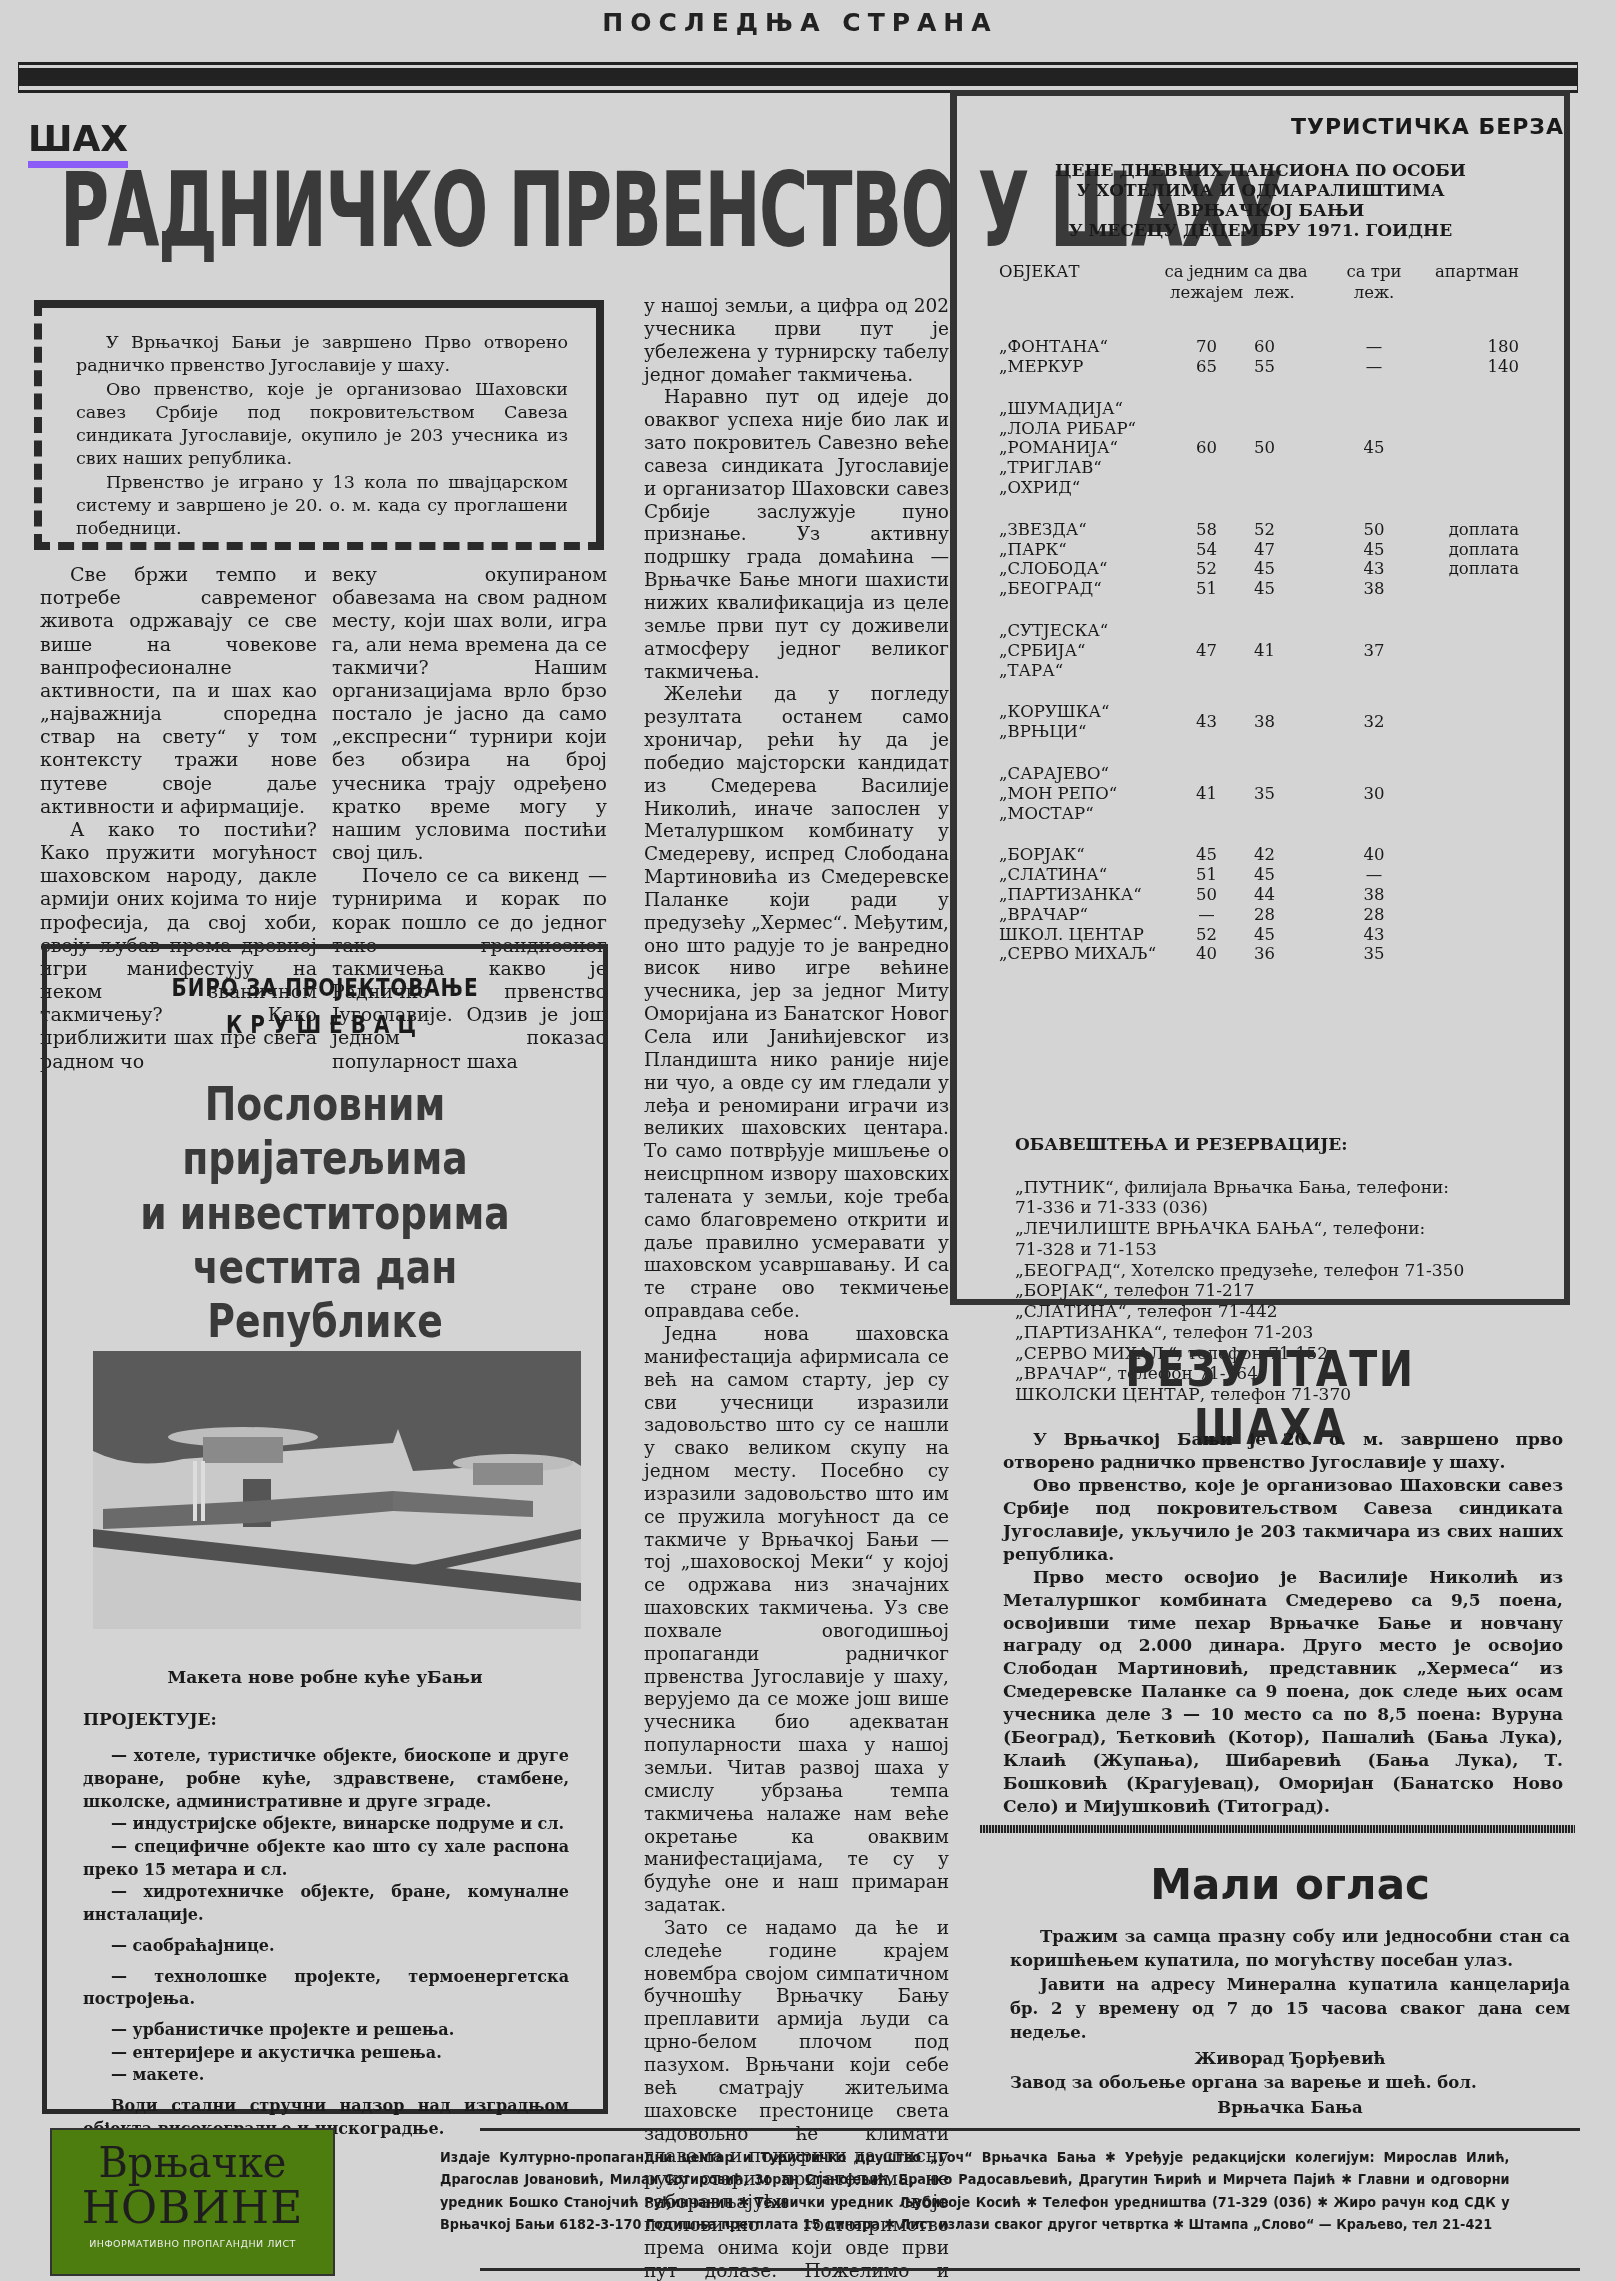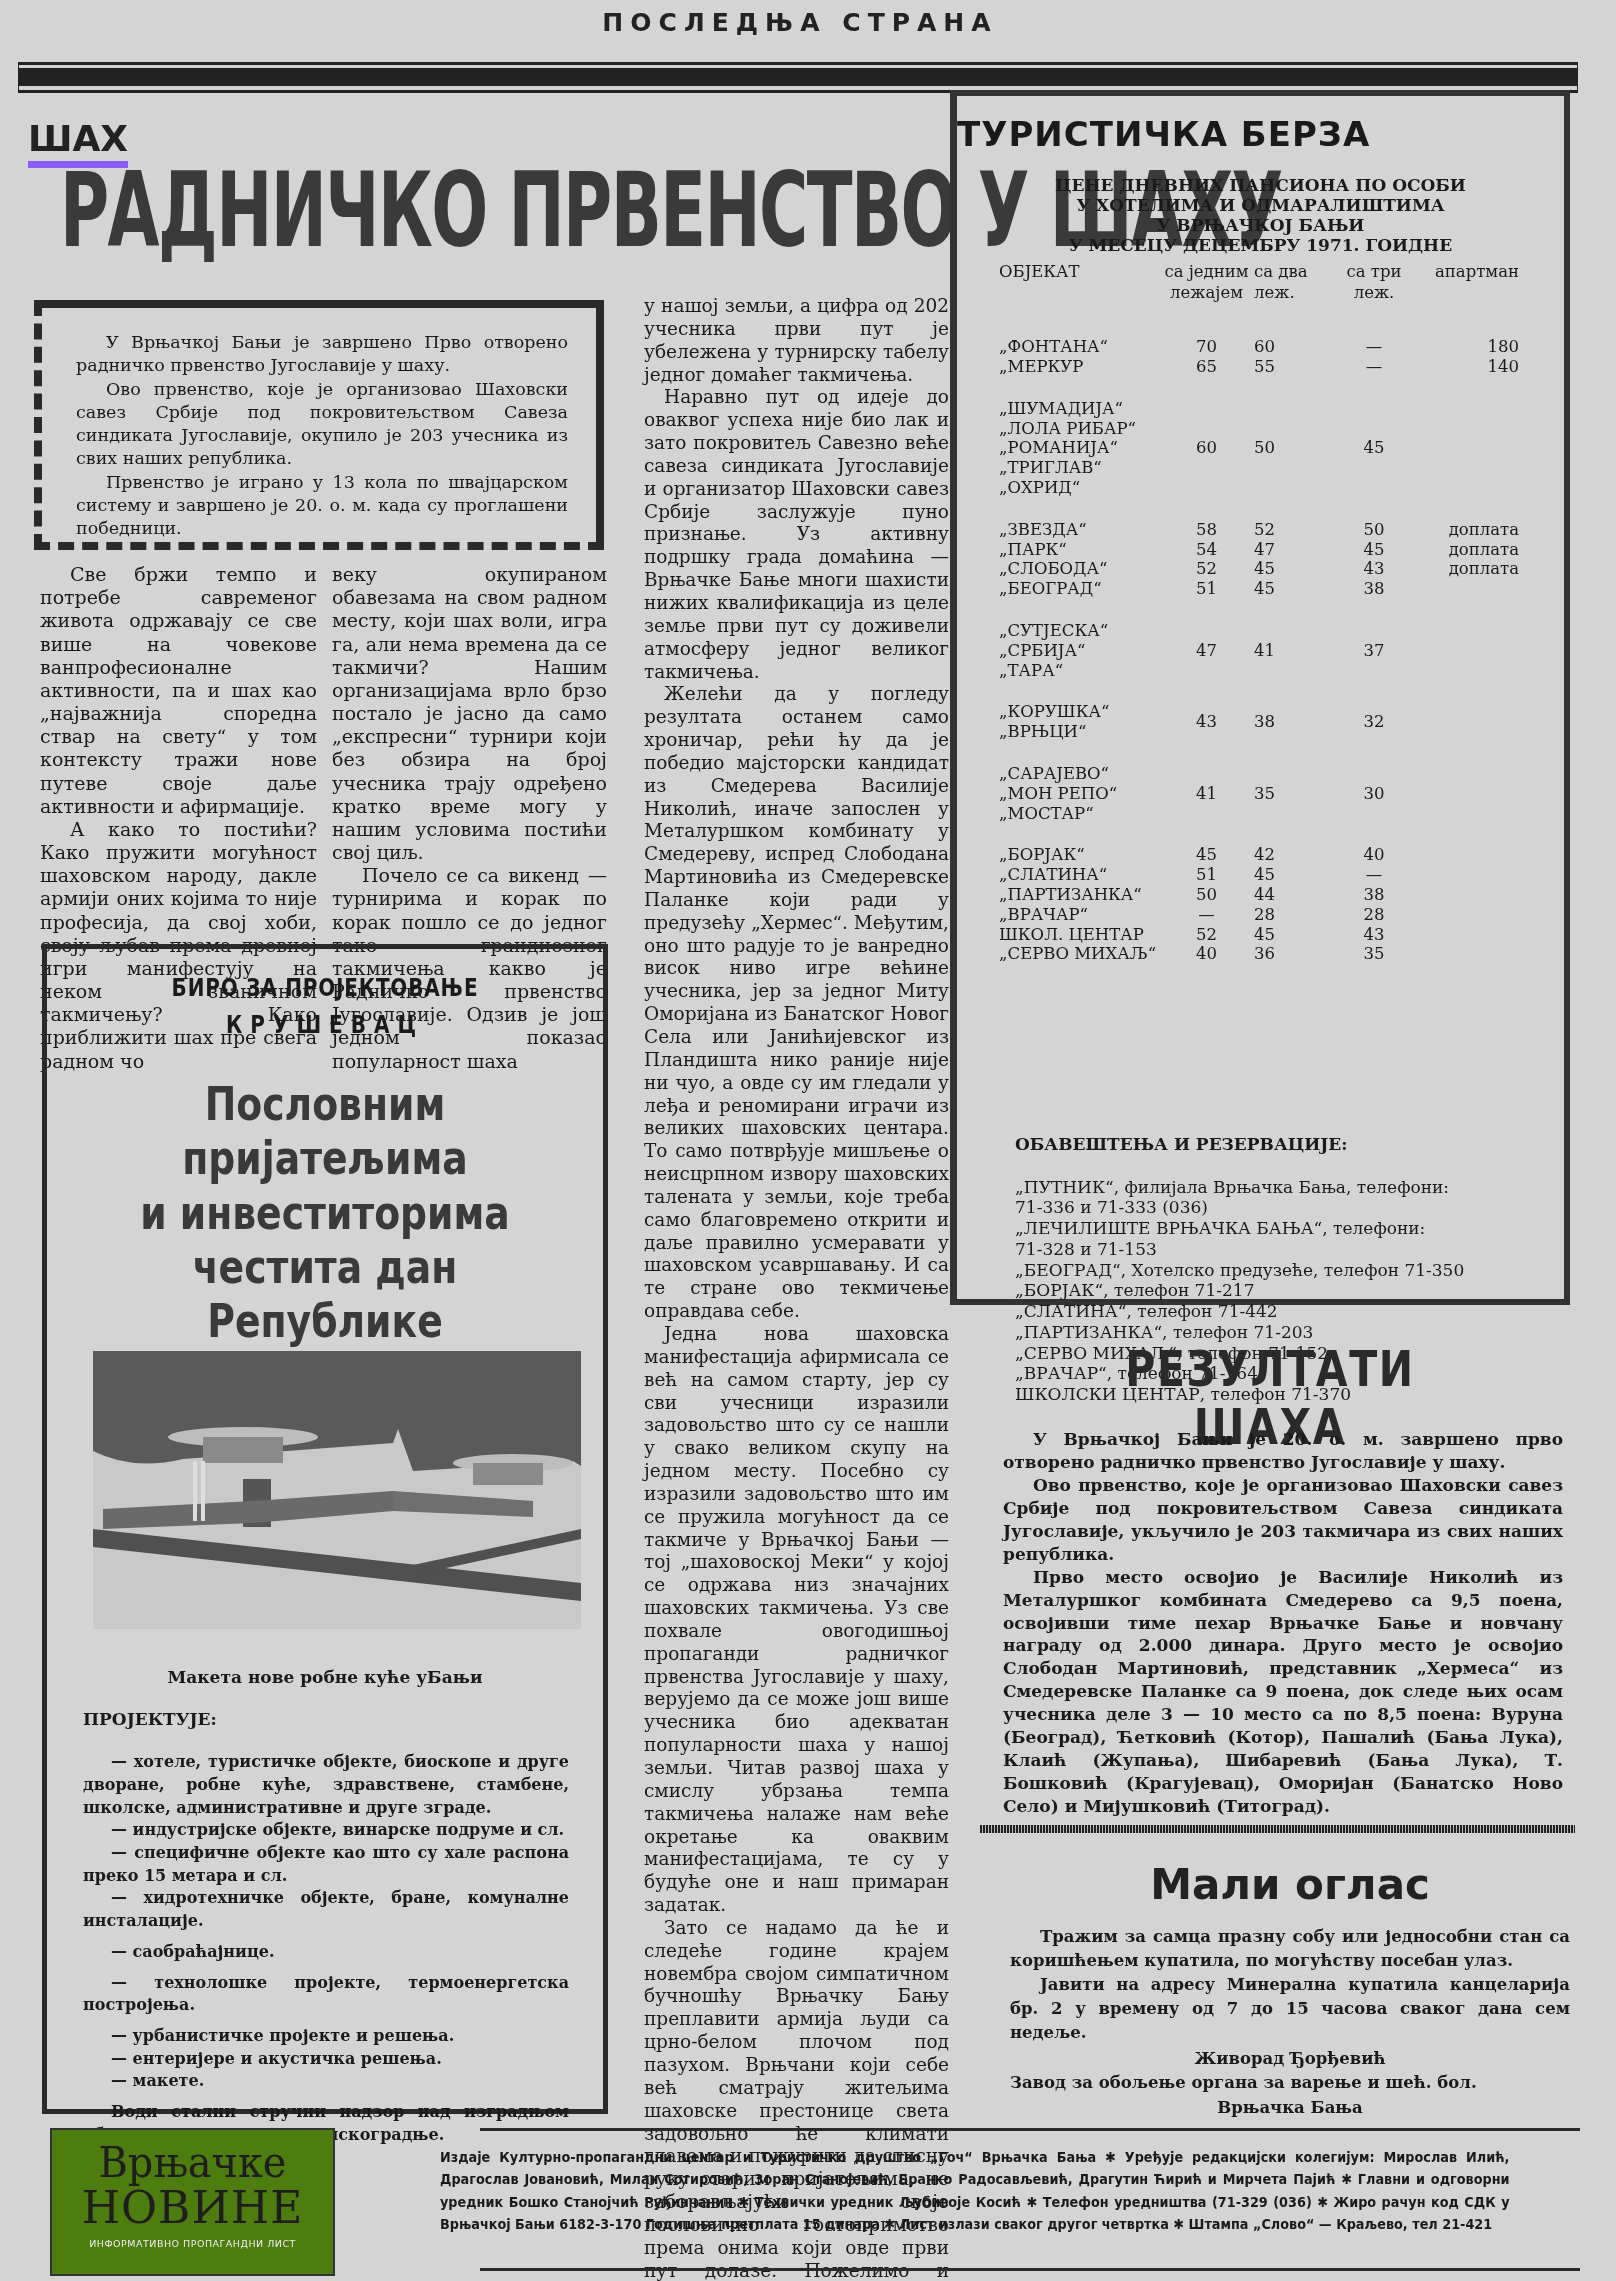--- a/index.html
+++ b/index.html
@@ -43,28 +43,28 @@
     font-size: 25px; letter-spacing: 1px; margin-top: 24px; transform: scaleX(0.8); }
   .ad-city { text-align: center; font-family: "DejaVu Sans", sans-serif; font-weight: bold;
     font-size: 25px; letter-spacing: 10px; margin-top: 8px; transform: scaleX(0.8); }
   .ad-greet { text-align: center; font-family: "DejaVu Sans", sans-serif; font-weight: bold;
     font-size: 46px; line-height: 1.18; color: #3a3a3a; margin-top: 38px; transform: scaleX(0.82); transform-origin: center; }
   .ad-photo { position: absolute; left: 46px; top: 402px; width: 488px; height: 278px;
     background: #565656; overflow: hidden; }
   .ad-caption { position: absolute; left: 0; top: 718px; width: 100%; text-align: center;
     font-weight: bold; font-size: 17px; }
   .ad-body { position: absolute; left: 36px; top: 758px; width: 486px; font-size: 16px; line-height: 1.42; font-weight: bold; }
-  .ad-body .head { font-size: 17px; margin-bottom: 20px; }
+  .ad-body .head { font-size: 17px; margin-bottom: 14px; }
   .ad-body .item { text-indent: 28px; text-align: justify; }
   .ad-body .gap { margin-top: 8px; }
 
   .tb { left: 950px; top: 90px; width: 620px; height: 1215px;
     border: 6px solid #333; border-left-width: 7px; box-sizing: border-box; }
-  .tb-title { text-align: left; font-family: "DejaVu Sans", sans-serif; font-weight: bold;
-    font-size: 34px; margin-top: 18px; letter-spacing: 1px; }
+  .tb-title { text-align: right; font-family: "DejaVu Sans", sans-serif; font-weight: bold;
+    font-size: 22px; margin-top: 18px; letter-spacing: 1px; }
   .tb-sub { text-align: center; font-weight: bold; font-size: 17px; line-height: 1.17; margin-top: 22px; }
   .tb-table { position: absolute; left: 42px; top: 166px; width: 540px; font-size: 16.5px; }
   .tb-head { display: flex; line-height: 1.25; }
   .c0 { width: 160px; } .c1 { width: 95px; text-align: center; } .c2 { width: 85px; text-align: left; }
   .c3 { width: 70px; text-align: center; } .c4 { width: 110px; text-align: right; }
   .grp { display: flex; align-items: center; margin-top: 22px; }
   .grp.first { margin-top: 34px; }
   .grp .names { width: 160px; line-height: 1.2; }
   .grp .vals { flex: 1; }
   .grp .row { display: flex; line-height: 1.2; }

